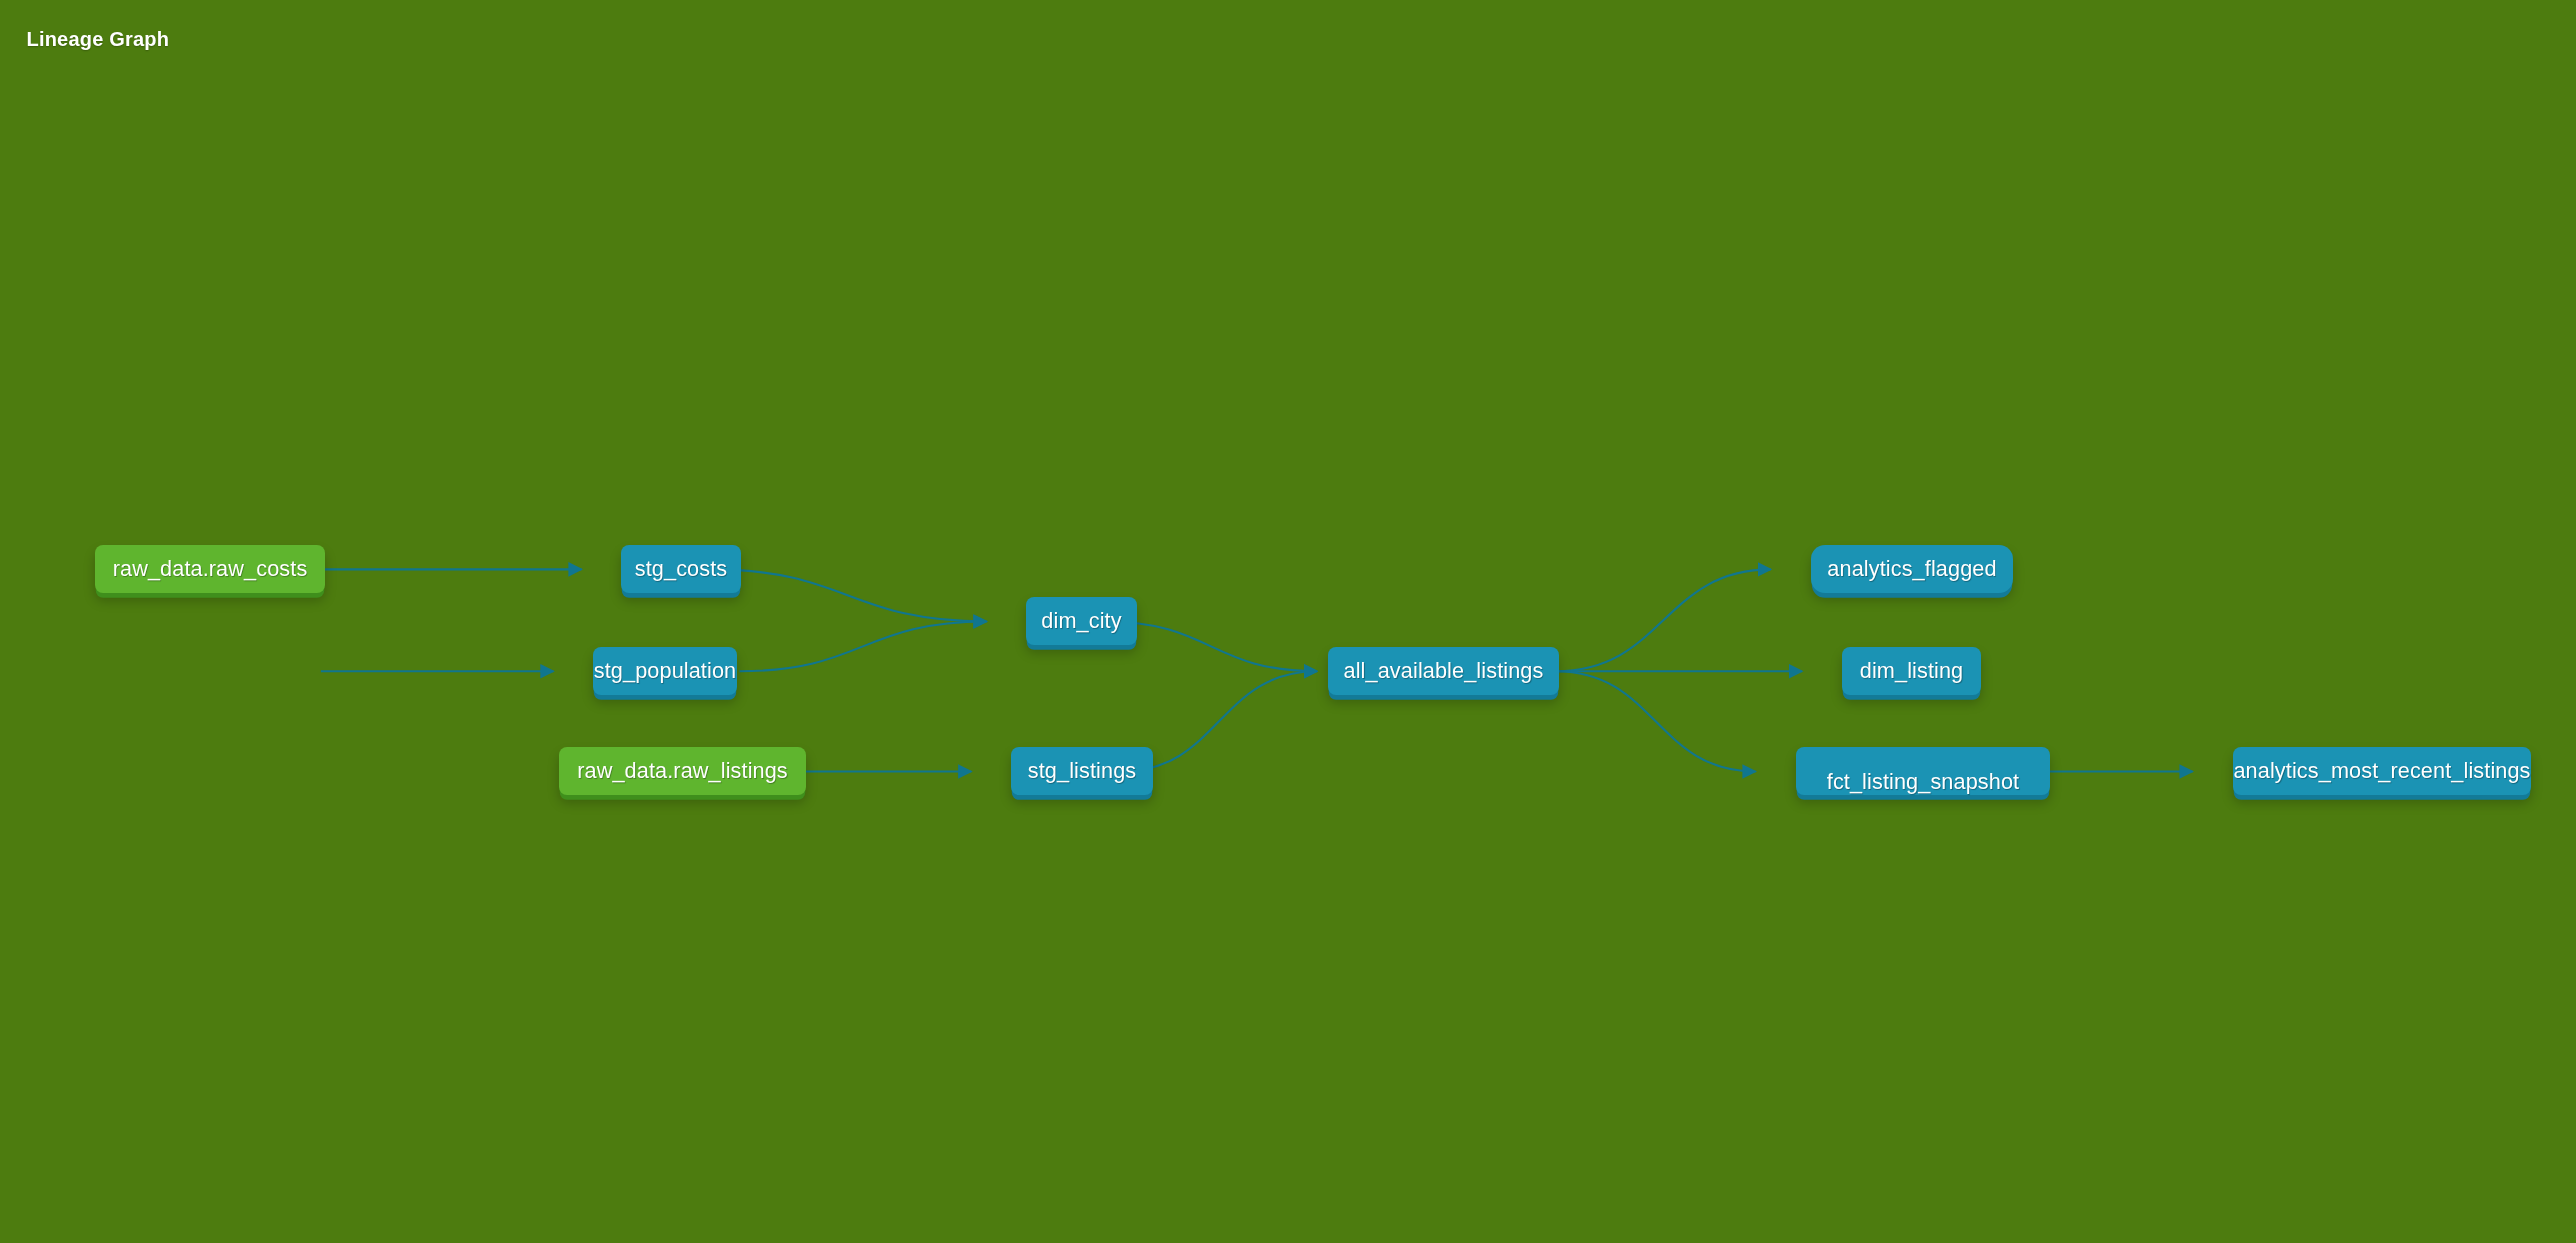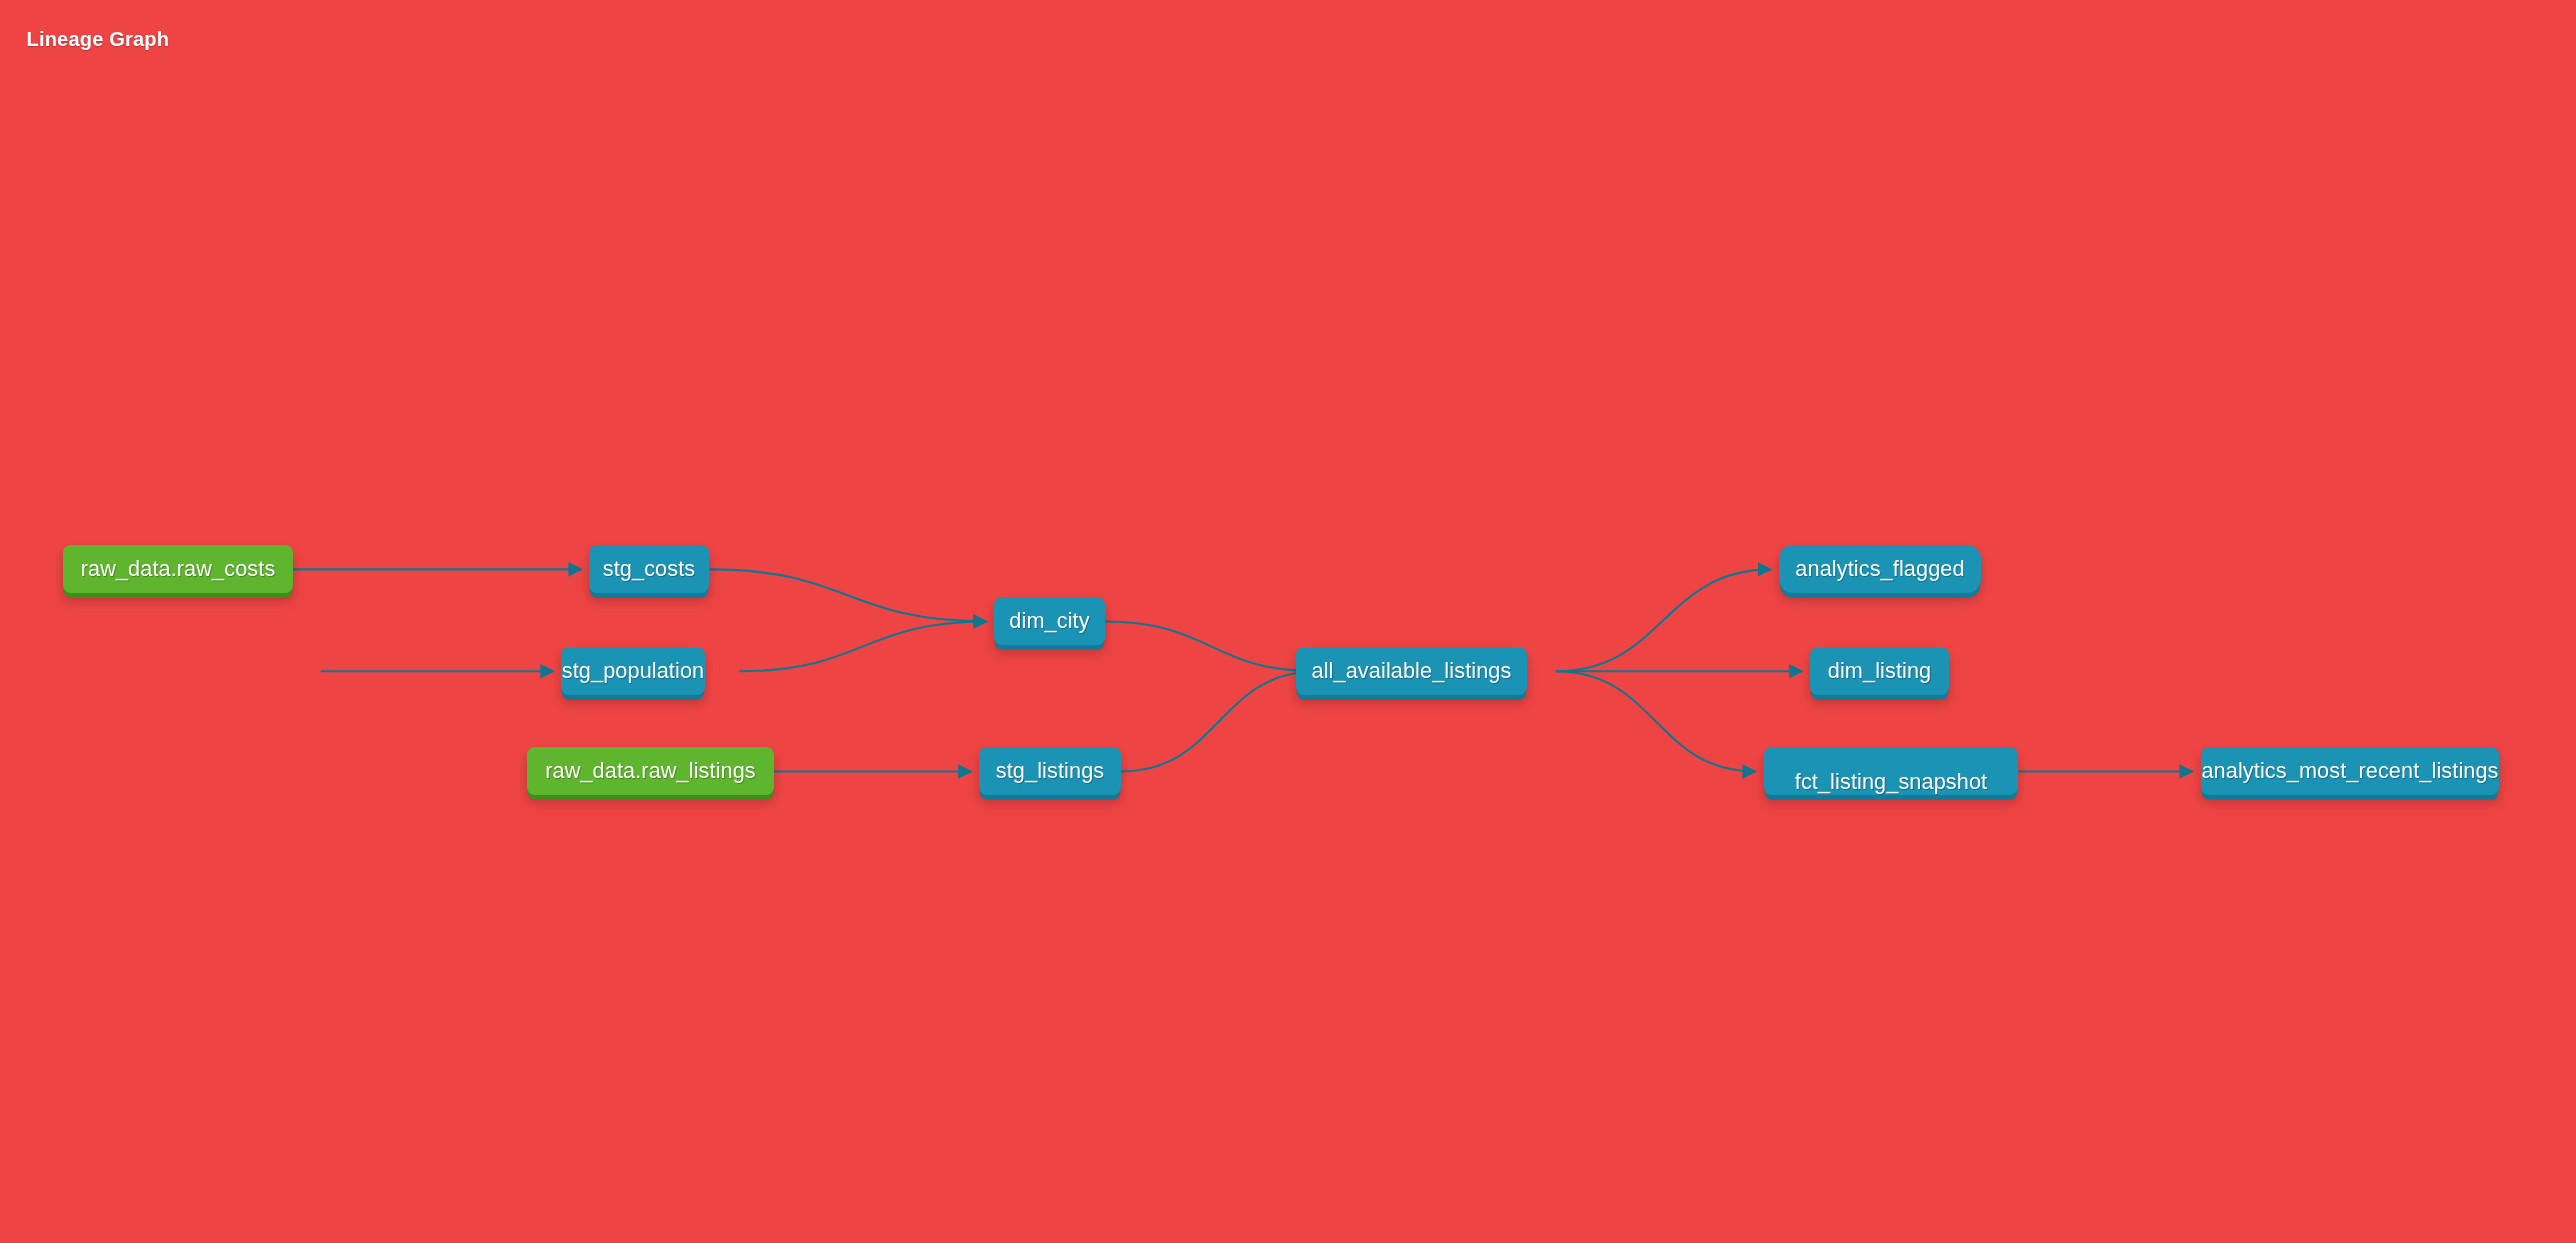--- a/index.html
+++ b/index.html
@@ -5,21 +5,21 @@
 <style>
   html, body {
     margin: 0;
     padding: 0;
     background: #0a5c79;
   }
   #app {
     position: relative;
     width: 2576px;
     height: 1243px;
-    background: #ef4444;
+    background: #4d7c0f;
     overflow: hidden;
     font-family: "Liberation Sans", sans-serif;
   }
   #graph-title {
     position: absolute;
     left: 26.5px;
     top: 26px;
     font-size: 20px;
     font-weight: bold;
     color: #ffffff;
@@ -49,20 +49,21 @@
     box-sizing: border-box;
     border-radius: 8px;
     padding: 0 6px;
     font-size: 21.7px;
     color: #ffffff;
     white-space: nowrap;
     letter-spacing: 0.1px;
     text-shadow: 0.8px 0.8px 0.8px rgba(0,0,0,0.30);
     cursor: pointer;
     user-select: none;
+    margin-left: 32px;
   }
   .node.source {
     background: #5fb52e;
     box-shadow: 0 5.6px 0 -0.8px #3f8f1c, 0 7.2px 11.2px rgba(0,0,0,0.22);
   }
   .node.model {
     background: #1b93b4;
     box-shadow: 0 5.6px 0 -0.8px #137b98, 0 7.2px 11.2px rgba(0,0,0,0.22);
   }
 </style>

